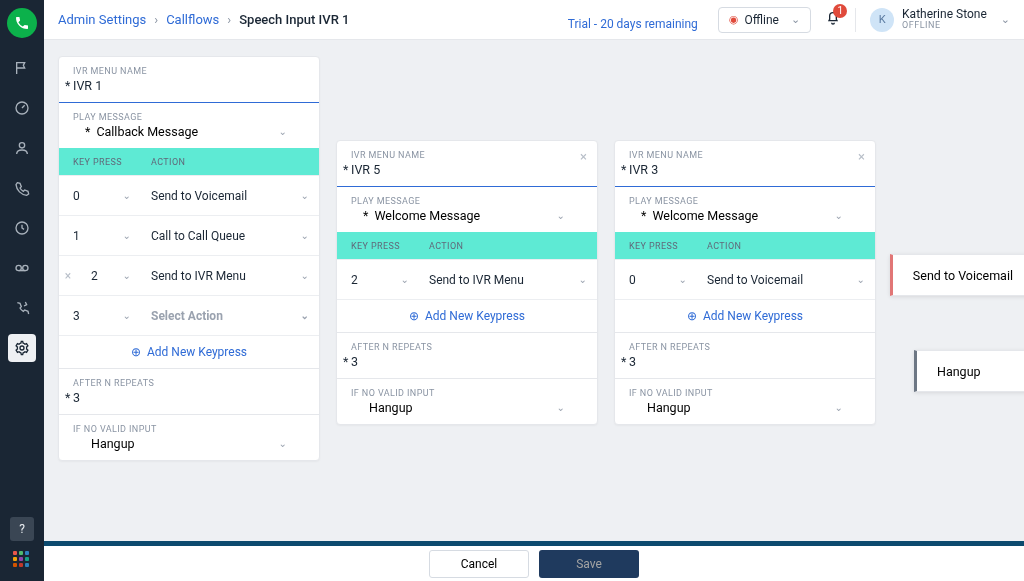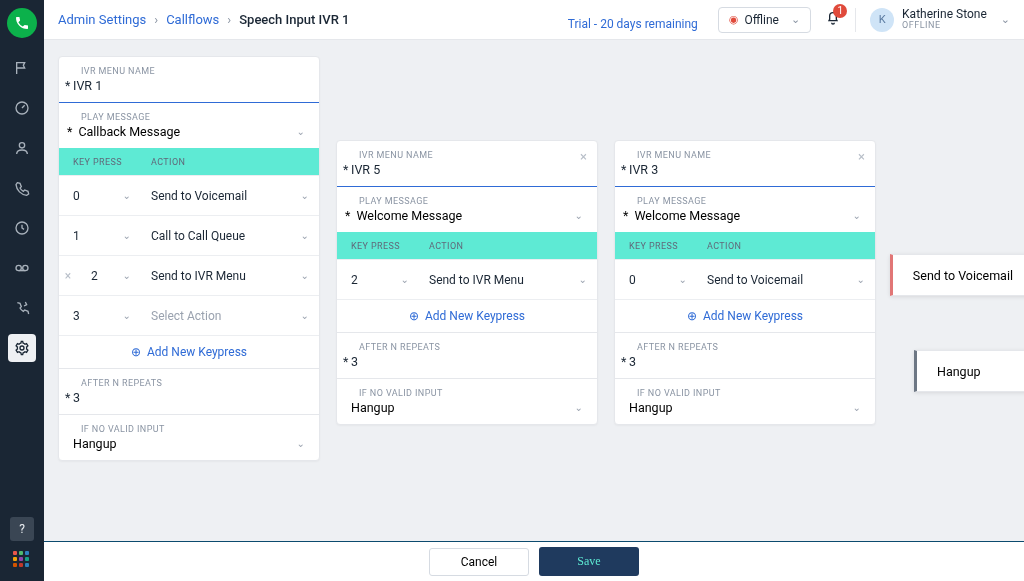--- a/index.html
+++ b/index.html
@@ -32,45 +32,45 @@
   .bell-wrap .badge { position: absolute; top: -6px; right: -6px; background: #e04a3b; color: #fff; border-radius: 8px; font-size: 10px; padding: 0 4px; line-height: 14px; }
   .user-chip { display: flex; align-items: center; gap: 8px; border-left: 1px solid #e5e7eb; padding-left: 14px; cursor: pointer; }
   .avatar { width: 24px; height: 24px; border-radius: 50%; background: #cfe4f7; color: #5a7aa0; font-size: 11px; display: flex; align-items: center; justify-content: center; }
   .user-meta { line-height: 1.1; }
   .user-name { font-size: 12px; color: #1a2634; }
   .user-status { font-size: 9px; color: #8a94a3; text-transform: uppercase; letter-spacing: 0.5px; }
   .chev { color: #8a94a3; font-size: 11px; margin-left: 6px; }
 
   .canvas { position: absolute; left: 44px; top: 40px; right: 0; bottom: 40px; overflow: hidden; }
   .card { position: absolute; background: #fff; border: 1px solid #e5e7eb; border-radius: 4px; box-shadow: 0 1px 2px rgba(0,0,0,0.04); }
-  .card .section-label { font-size: 9px; letter-spacing: 0.4px; color: #8a94a3; padding: 9px 22px 2px; }
+  .card .section-label { font-size: 9px; letter-spacing: 0.4px; color: #8a94a3; padding: 9px 14px 2px; }
   .card .value { font-size: 12.5px; color: #1a2634; padding: 0 14px 9px; position:relative; }
   .card .value .req { position:absolute; left:6px; }
   .divider { height: 1px; background: #e5e7eb; }
   .blue-divider { height: 1px; background: #2f6bd6; }
   .row { display: flex; align-items: center; border-bottom: 1px solid #eceef1; height: 40px; }
   .thead { display: flex; background: #5eead4; height: 28px; align-items:center; border-bottom:1px solid #eceef1;}
   .th, .td { font-size: 11px; color: #60697a; }
   .th { font-size: 9px; letter-spacing:0.4px; }
   .key-col { width: 80px; padding-left: 14px; display:flex; align-items:center; justify-content:space-between; padding-right:8px;}
   .act-col { flex: 1; padding-left: 12px; display:flex; align-items:center; justify-content:space-between; padding-right:10px;}
   .td { color: #1a2634; font-size: 12px; }
-  .td.placeholder { color: #9aa2af; }
+  .td.placeholder { color: #9aa2af; font-weight: bold; }
   .mini-chev { color:#9aa2af; font-size:10px; }
   .row-del { width:18px; color:#b7bec8; font-size:12px; text-align:center; cursor:pointer; }
   .add-link { color: #2f6bd6; font-size: 12px; text-align: center; padding: 9px 0; cursor: pointer; display:flex; align-items:center; justify-content:center; gap:6px;}
-  .select-row { display:flex; align-items:center; justify-content:space-between; padding: 0 14px 9px; font-size:12.5px;}
+  .select-row { display:flex; align-items:center; justify-content:space-between; padding: 0 32px 9px; font-size:12.5px;}
   .close-x { position:absolute; top:8px; right:10px; color:#b7bec8; font-size:13px; cursor:pointer;}
 
   .floater { position:absolute; background:#fff; border:1px solid #e5e7eb; border-left:3px solid #e17676; height:42px; display:flex; align-items:center; padding:0 20px; font-size:12.5px; box-shadow:0 1px 4px rgba(0,0,0,0.1); min-width:120px;}
   .floater.grey { border-left:3px solid #6d7784; }
 
-  .footer { position:absolute; left:44px; right:0; bottom:0; height:40px; background:#fff; border-top:1px solid #0c4a6e; display:flex; align-items:center; justify-content:center; }
+  .footer { position:absolute; left:44px; right:0; bottom:0; height:40px; background:#fff; border-top:5px solid #0c4a6e; display:flex; align-items:center; justify-content:center; }
   .btn-cancel { border:1px solid #d6dbe2; background:#fff; width:100px; padding:6px 0; font-size:12px; border-radius:3px; cursor:pointer;}
-  .btn-save { background:#1f3a5e; color:#5eead4; width:100px; padding:7px 0; font-size:12px; border:none; border-radius:3px; cursor:pointer; margin-left:10px;font-family:Liberation Serif, serif;}
+  .btn-save { background:#1f3a5e; color:#a3a3a3; width:100px; padding:7px 0; font-size:12px; border:none; border-radius:3px; cursor:pointer; margin-left:10px;}
   .btn-test { position:absolute; right:14px; border:1px solid #2f6bd6; color:#2f6bd6; background:#fff; padding:6px 14px; font-size:12px; border-radius:3px; cursor:pointer; display:flex; align-items:center; gap:6px;}
 </style>
 </head>
 <body>
 
 <div class="sidebar">
   <div class="sidebar-icon active-green">
       <svg viewBox="0 0 24 24" fill="currentColor">
         <path d="M6.6 10.8a15 15 0 006.6 6.6l2.2-2.2a1 1 0 011-.25 11.4 11.4 0 003.6.58 1 1 0 011 1V20a1 1 0 01-1 1A17 17 0 013 4a1 1 0 011-1h3.5a1 1 0 011 1 11.4 11.4 0 00.58 3.6 1 1 0 01-.25 1z"></path>
       </svg>

